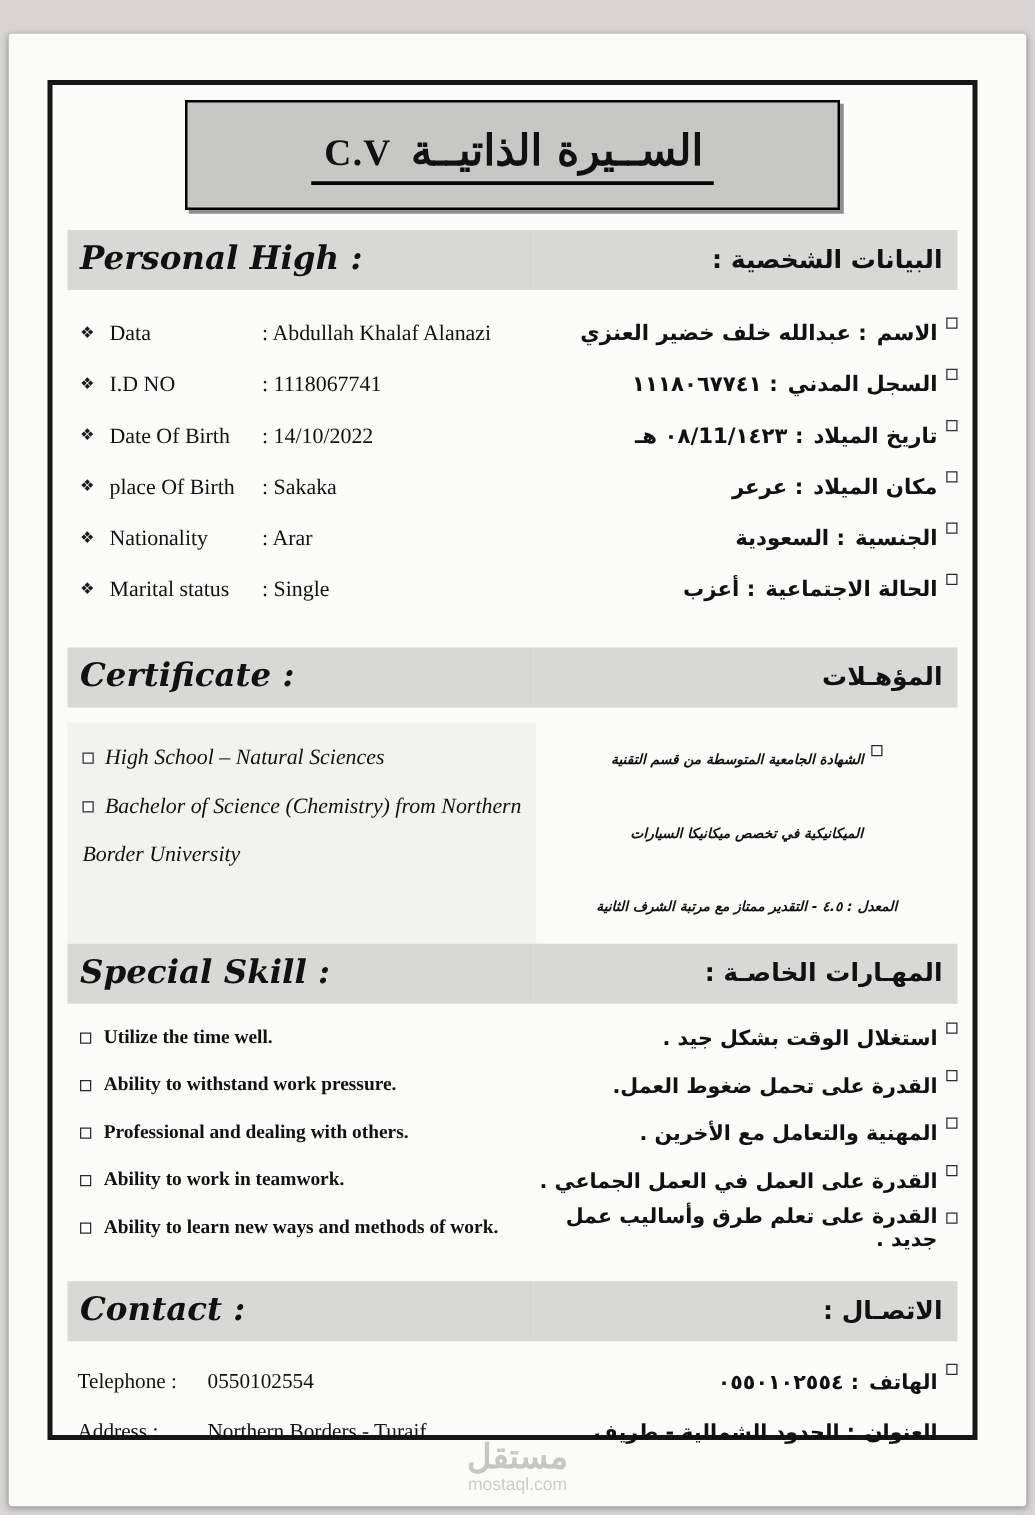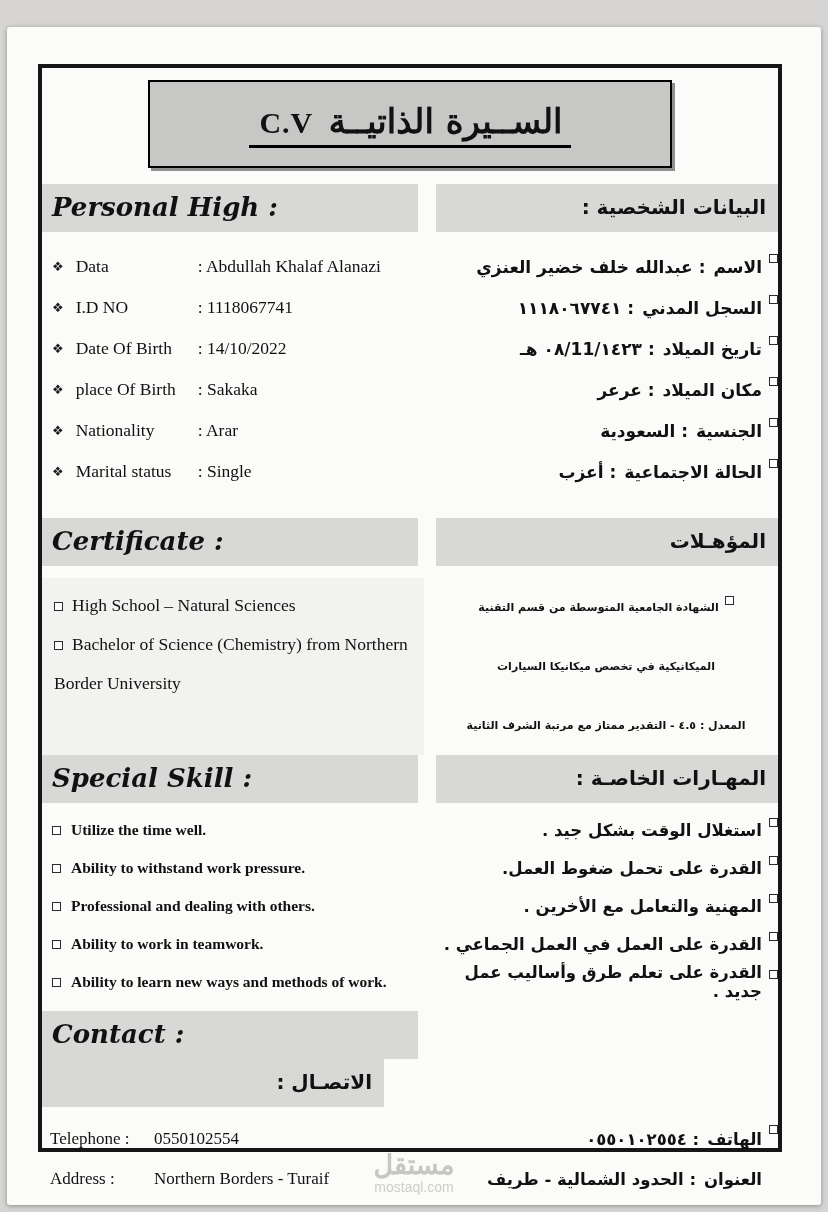--- a/index.html
+++ b/index.html
@@ -3,21 +3,21 @@
 <meta charset="utf-8">
 <style>
   * { margin:0; padding:0; box-sizing:border-box; }
   html,body { width:828px; height:1212px; }
   body { background:#d6d5d3; font-family:"Liberation Serif", serif; color:#111; position:relative; overflow:hidden; }
 
   .sheet { position:absolute; left:7px; top:27px; width:814px; height:1178px;
            background:#fbfbf9; border-radius:3px; box-shadow:0 1px 5px rgba(0,0,0,.35); }
 
   .frame { position:absolute; left:31px; top:37px; width:744px; height:1088px;
-           border:4px solid #161616; padding:0 0; }
+           border:4px solid #161616; padding:0 12px; }
 
   
   .title-box { width:524px; height:88px; margin:12px auto 0; background:#c7c7c6;
                border:2px solid #000; box-shadow:3px 3px 0 #8f8f8f;
                display:flex; align-items:center; justify-content:center; }
   .title-text { direction:rtl; border-bottom:3px solid #000; padding:0 8px 4px;
                 font-family:"DejaVu Serif", serif; font-weight:bold; }
   .title-ar { font-size:34px; }
   .title-en { font-size:30px; letter-spacing:1px; margin:0 10px 0 2px; font-family:"Liberation Serif", serif; font-weight:bold; }
 
@@ -41,38 +41,38 @@
   .personal-cols { margin-top:14px; }
   .p-row { height:41px; display:flex; align-items:center; padding-left:10px; font-size:17.5px; }
   .diamond { font-family:"DejaVu Sans", sans-serif; font-size:13px; margin-right:12px; color:#1a1a1a; }
   .p-label { width:122px; flex:none; }
   .a-row { height:41px; display:flex; align-items:center; font-size:17px; font-weight:bold; }
   .a-row .cb { align-self:flex-start; margin-top:8px; margin-left:7px; }
   .a-label { flex:none; margin-left:8px; }
 
   
   .cert-hdr { margin-top:26px; }
-  .cert-cols { margin-top:12px; }
+  .cert-cols { margin-top:12px;font-style:italic; }
   .cert-en { background:#f2f2f0; padding:8px 4px 12px 12px; font-size:17.5px; }
   .cert-en-item { line-height:39px; }
   .cert-en-item .cb { margin-right:9px; }
   .cert-ar-line { line-height:59px; font-weight:bold; font-size:11px; text-align:center; }
   .cert-ar-line .cb { margin-left:6px; vertical-align:6px; }
 
   
   .skills-hdr { margin-top:0; }
   .skills-cols { margin-top:8px;align-items:flex-end; }
   .skill-row-en { height:38px; display:flex; align-items:center; padding-left:10px;
                   font-weight:bold; font-size:15.5px; }
   .skill-row-en .cb { margin-right:10px; }
   .skill-row-ar { height:38px; display:flex; align-items:center; font-weight:bold; font-size:16.5px; }
   .skill-row-ar .cb { align-self:flex-start; margin-top:7px; margin-left:7px; }
 
   
-  .contact-hdr { margin-top:10px;flex-direction:column; }
+  .contact-hdr { margin-top:24px; }
   .contact-cols { margin-top:12px; }
   .c-row { height:40px; display:flex; align-items:center; padding-left:8px; font-size:17px; }
   .c-label { width:104px; flex:none; }
   .ca-row { height:40px; display:flex; align-items:center; font-size:16.5px; font-weight:bold; }
   .ca-row .cb { align-self:flex-start; margin-top:6px; margin-left:7px; }
   .ca-label { flex:none; margin-left:8px; }
 
   
   .watermark { position:absolute; left:0; right:0; bottom:10px; text-align:center;
                color:#c6c6c4; user-select:none; }

